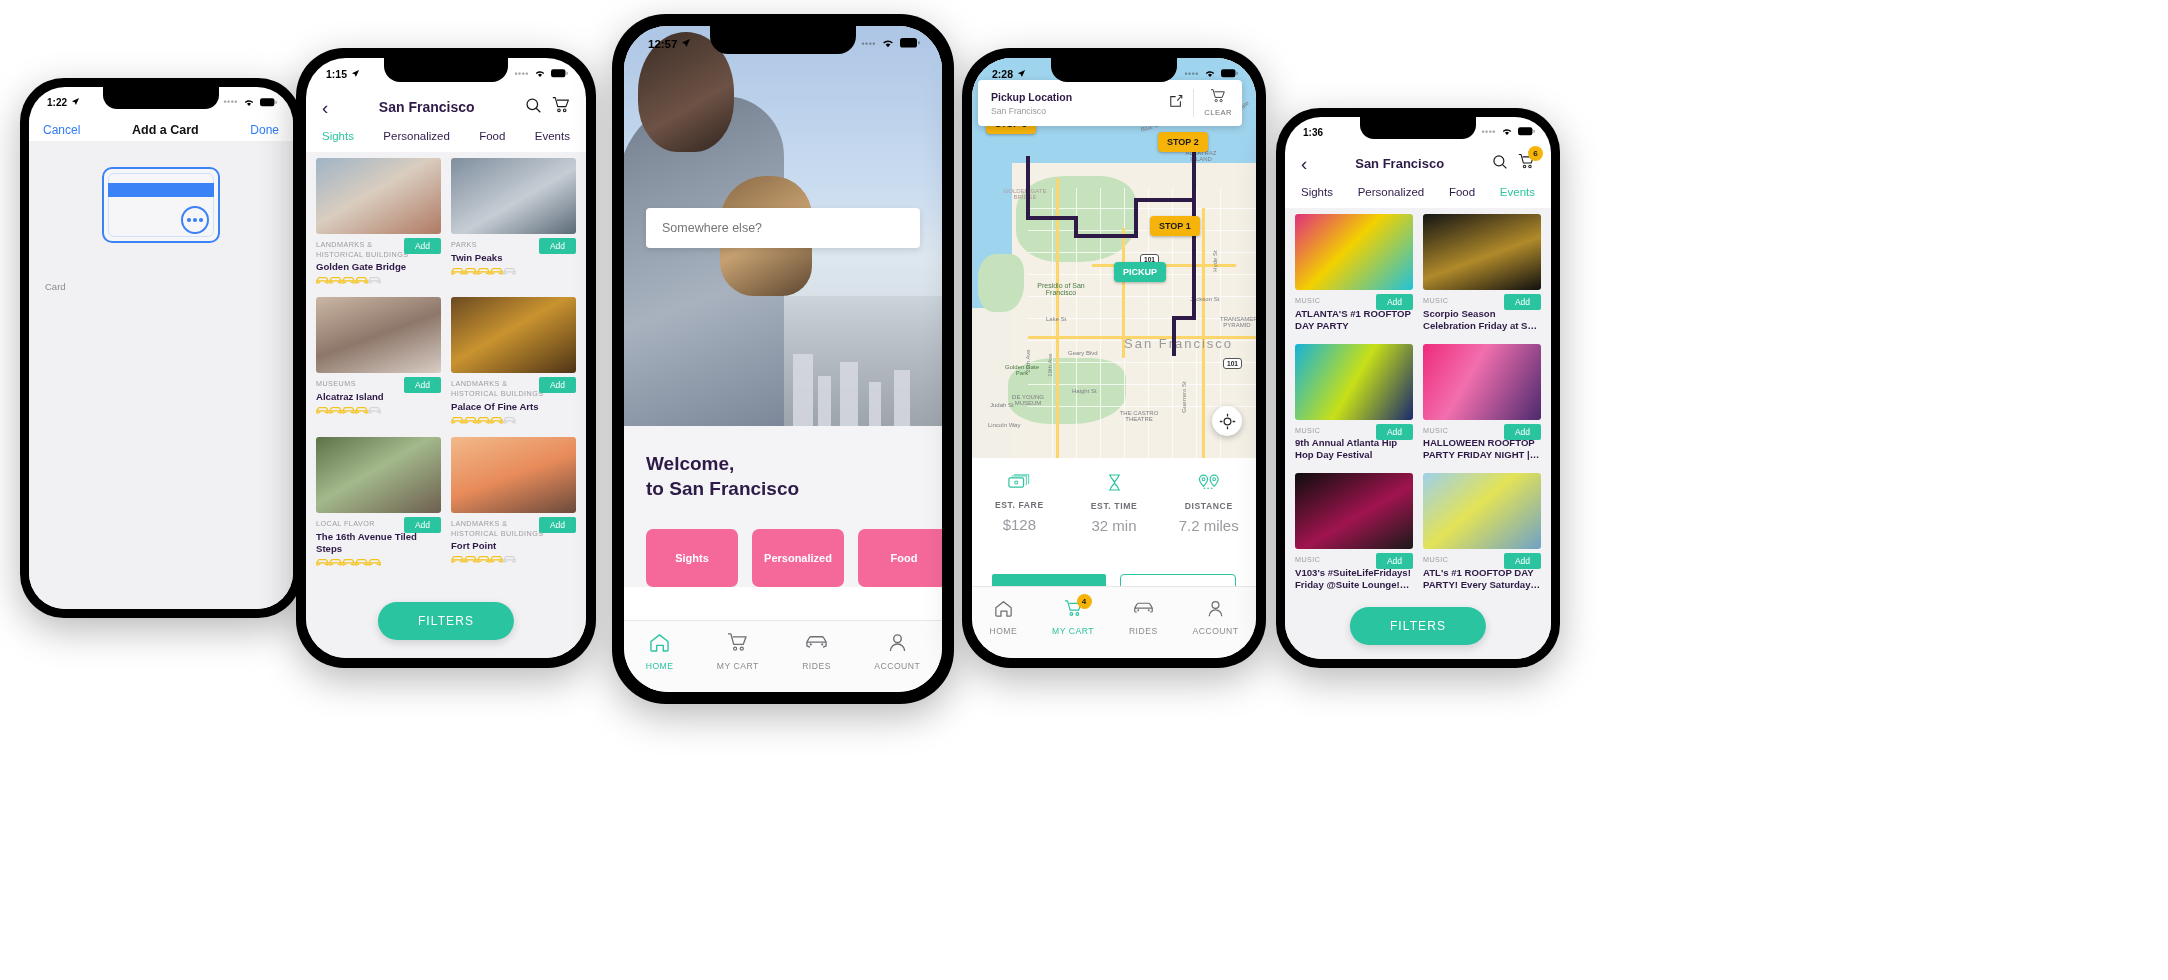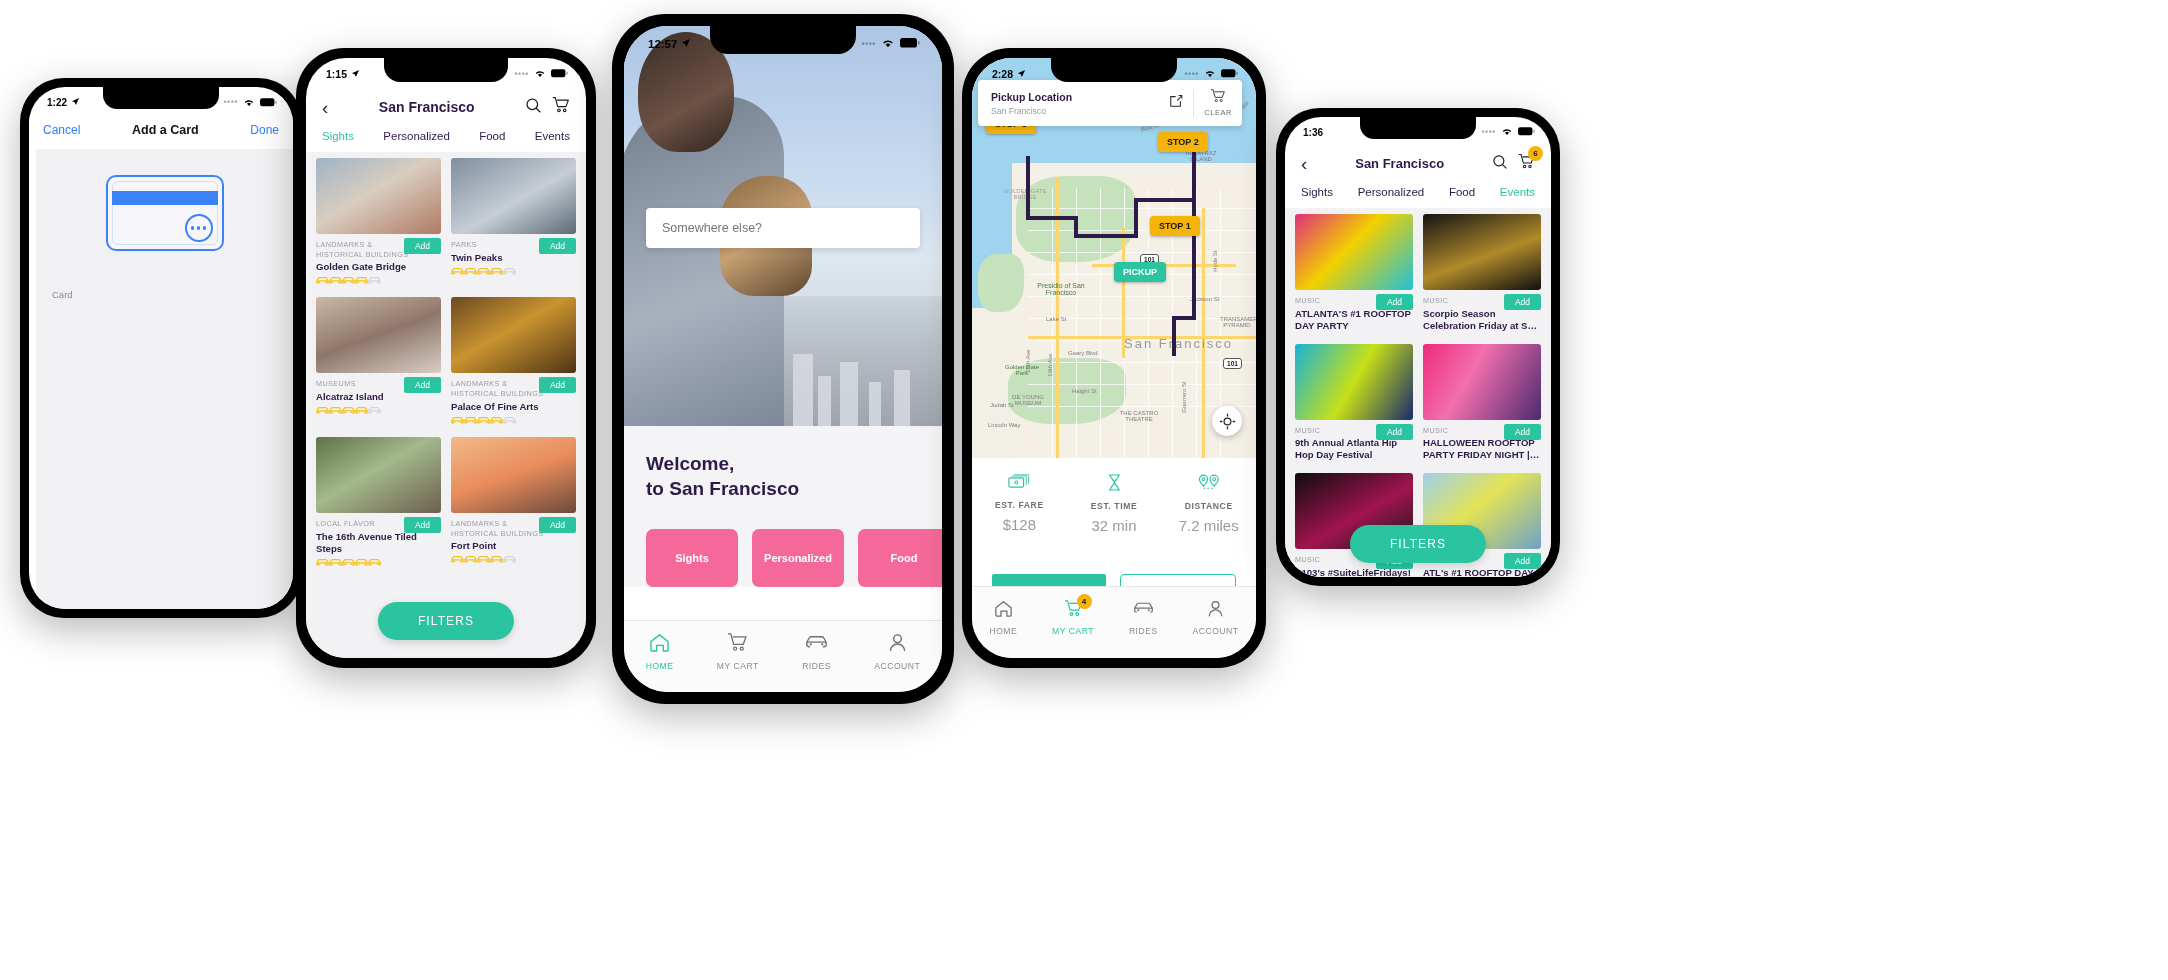--- a/index.html
+++ b/index.html
@@ -33,25 +33,25 @@
   .wifi-ic svg, .batt-ic svg { display: block; }
   .grow { flex: 1; }
 
   
   #p1 { left: 20px; top: 78px; width: 282px; height: 540px; border-radius: 44px; }
   #p1 .screen { inset: 9px; border-radius: 36px; }
   #p1 .notch { width: 116px; height: 22px; border-radius: 0 0 14px 14px; }
   #p1 .statusbar { height: 30px; padding: 0 16px 0 18px; font-size: 10px; }
   #p1 .navbar {
     display: flex; align-items: center; justify-content: space-between;
-    padding: 6px 14px 12px; background: #fff;
+    padding: 6px 14px 4px; background: #fff;
   }
   #p1 .nav-side { font-size: 12px; color: #2f7cf6; }
   #p1 .nav-title { font-size: 12.5px; font-weight: bold; color: #111; }
-  #p1 .body { background: #f1f1f3; height: 100%; padding-top: 26px; margin-left: 7px; }
+  #p1 .body { background: #f1f1f3; height: 100%; padding-top: 26px; }
   .cardart {
     width: 118px; height: 76px; margin: 0 auto;
     border: 2.2px solid #3b82f6; border-radius: 10px;
     background: #f6f6f8; position: relative;
   }
   .cardart .stripe { position: absolute; left: 4px; right: 4px; top: 14px; height: 14px; background: #3b82f6; }
   .cardart .inner { position: absolute; inset: 4px; border: 1px solid #cfe0fb; border-radius: 6px; }
   .cardart .dots {
     position: absolute; right: 9px; bottom: 7px; width: 28px; height: 28px;
     border: 2px solid #3b82f6; border-radius: 50%;
@@ -214,21 +214,21 @@
     flex: 1; background: #fff; color: #2BC4A0; border: 1.4px solid #2BC4A0; padding: 12px 0;
     font-size: 11px; font-weight: bold; letter-spacing: .9px; border-radius: 4px;
   }
   .maplabel { position: absolute; font-size: 6px; color: #7d7d82; z-index: 8; }
   .shield101 {
     position: absolute; z-index: 14; background:#fff; border:1.4px solid #555; border-radius:3px;
     font-size:6.6px; font-weight:bold; color:#222; padding:1px 3px;
   }
 
   
-  #p5 { left: 1276px; top: 108px; width: 284px; height: 478px; border-radius: 44px; }
+  #p5 { left: 1276px; top: 108px; width: 284px; height: 560px; border-radius: 44px; }
   #p5 .screen { inset: 9px; border-radius: 36px; }
   #p5 .notch { width: 116px; height: 22px; border-radius: 0 0 14px 14px; }
   #p5 .statusbar { height: 30px; padding: 0 16px 0 18px; font-size: 10px; }
   #p5 .appbar .title { font-size: 13px; }
   .cartbadge {
     position: absolute; top: -7px; right: -8px; width: 15px; height: 15px; border-radius: 50%;
     background: #F6B40A; color: #1b1b1b; font-size: 8px; font-weight: bold;
     display: flex; align-items: center; justify-content: center;
   }
 </style>

